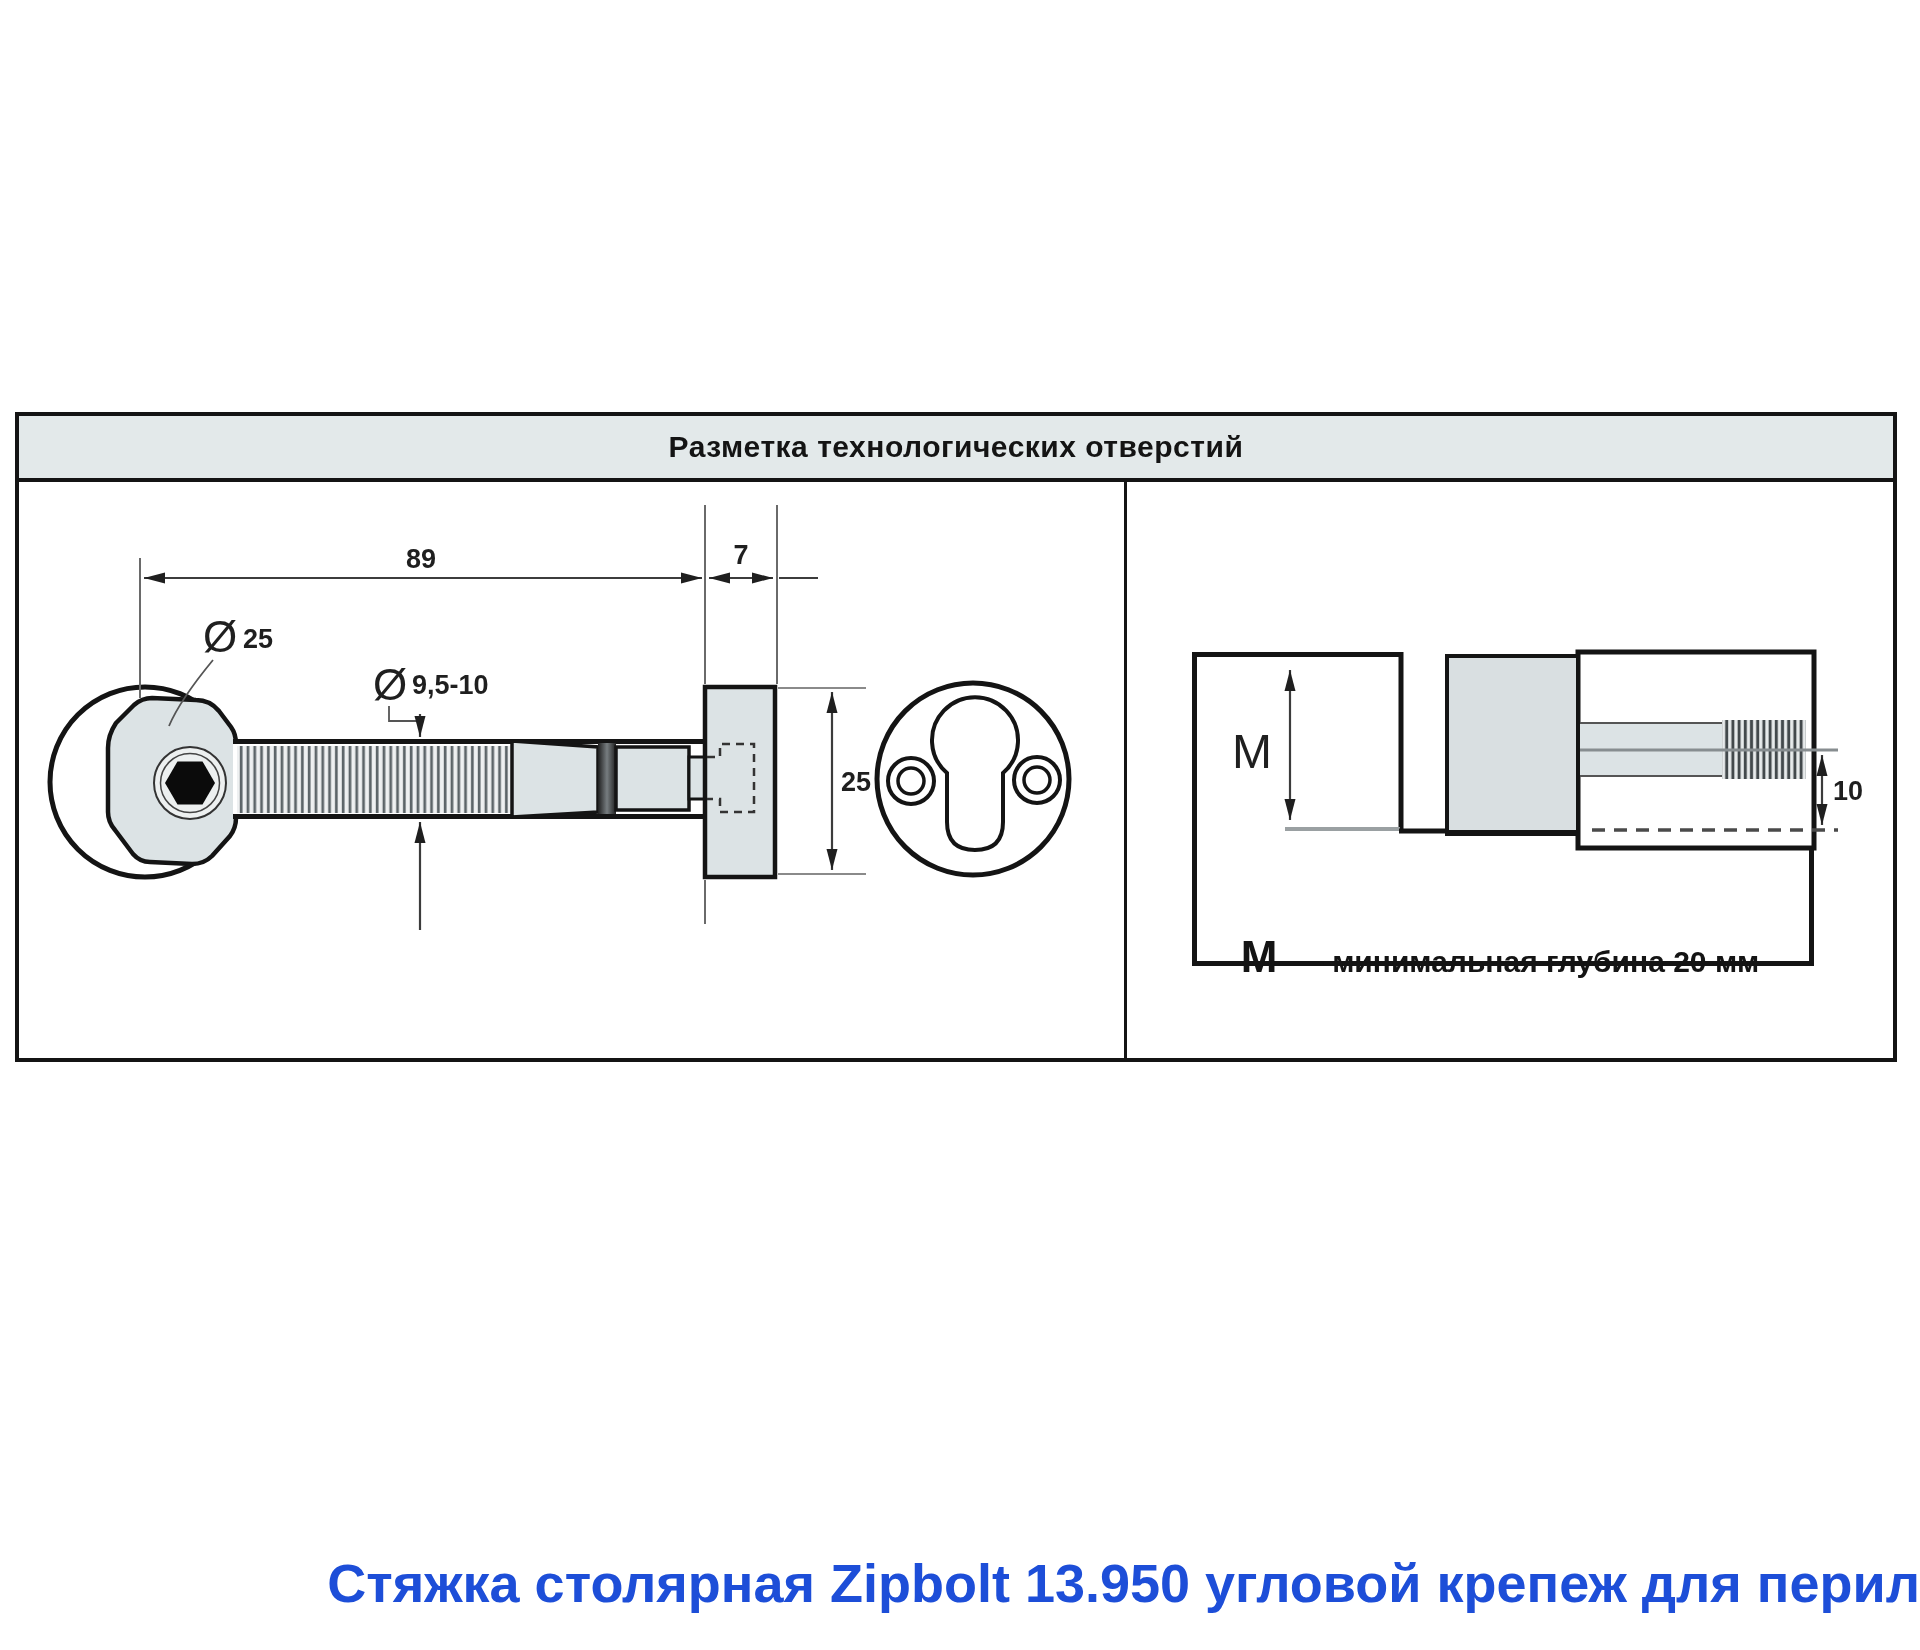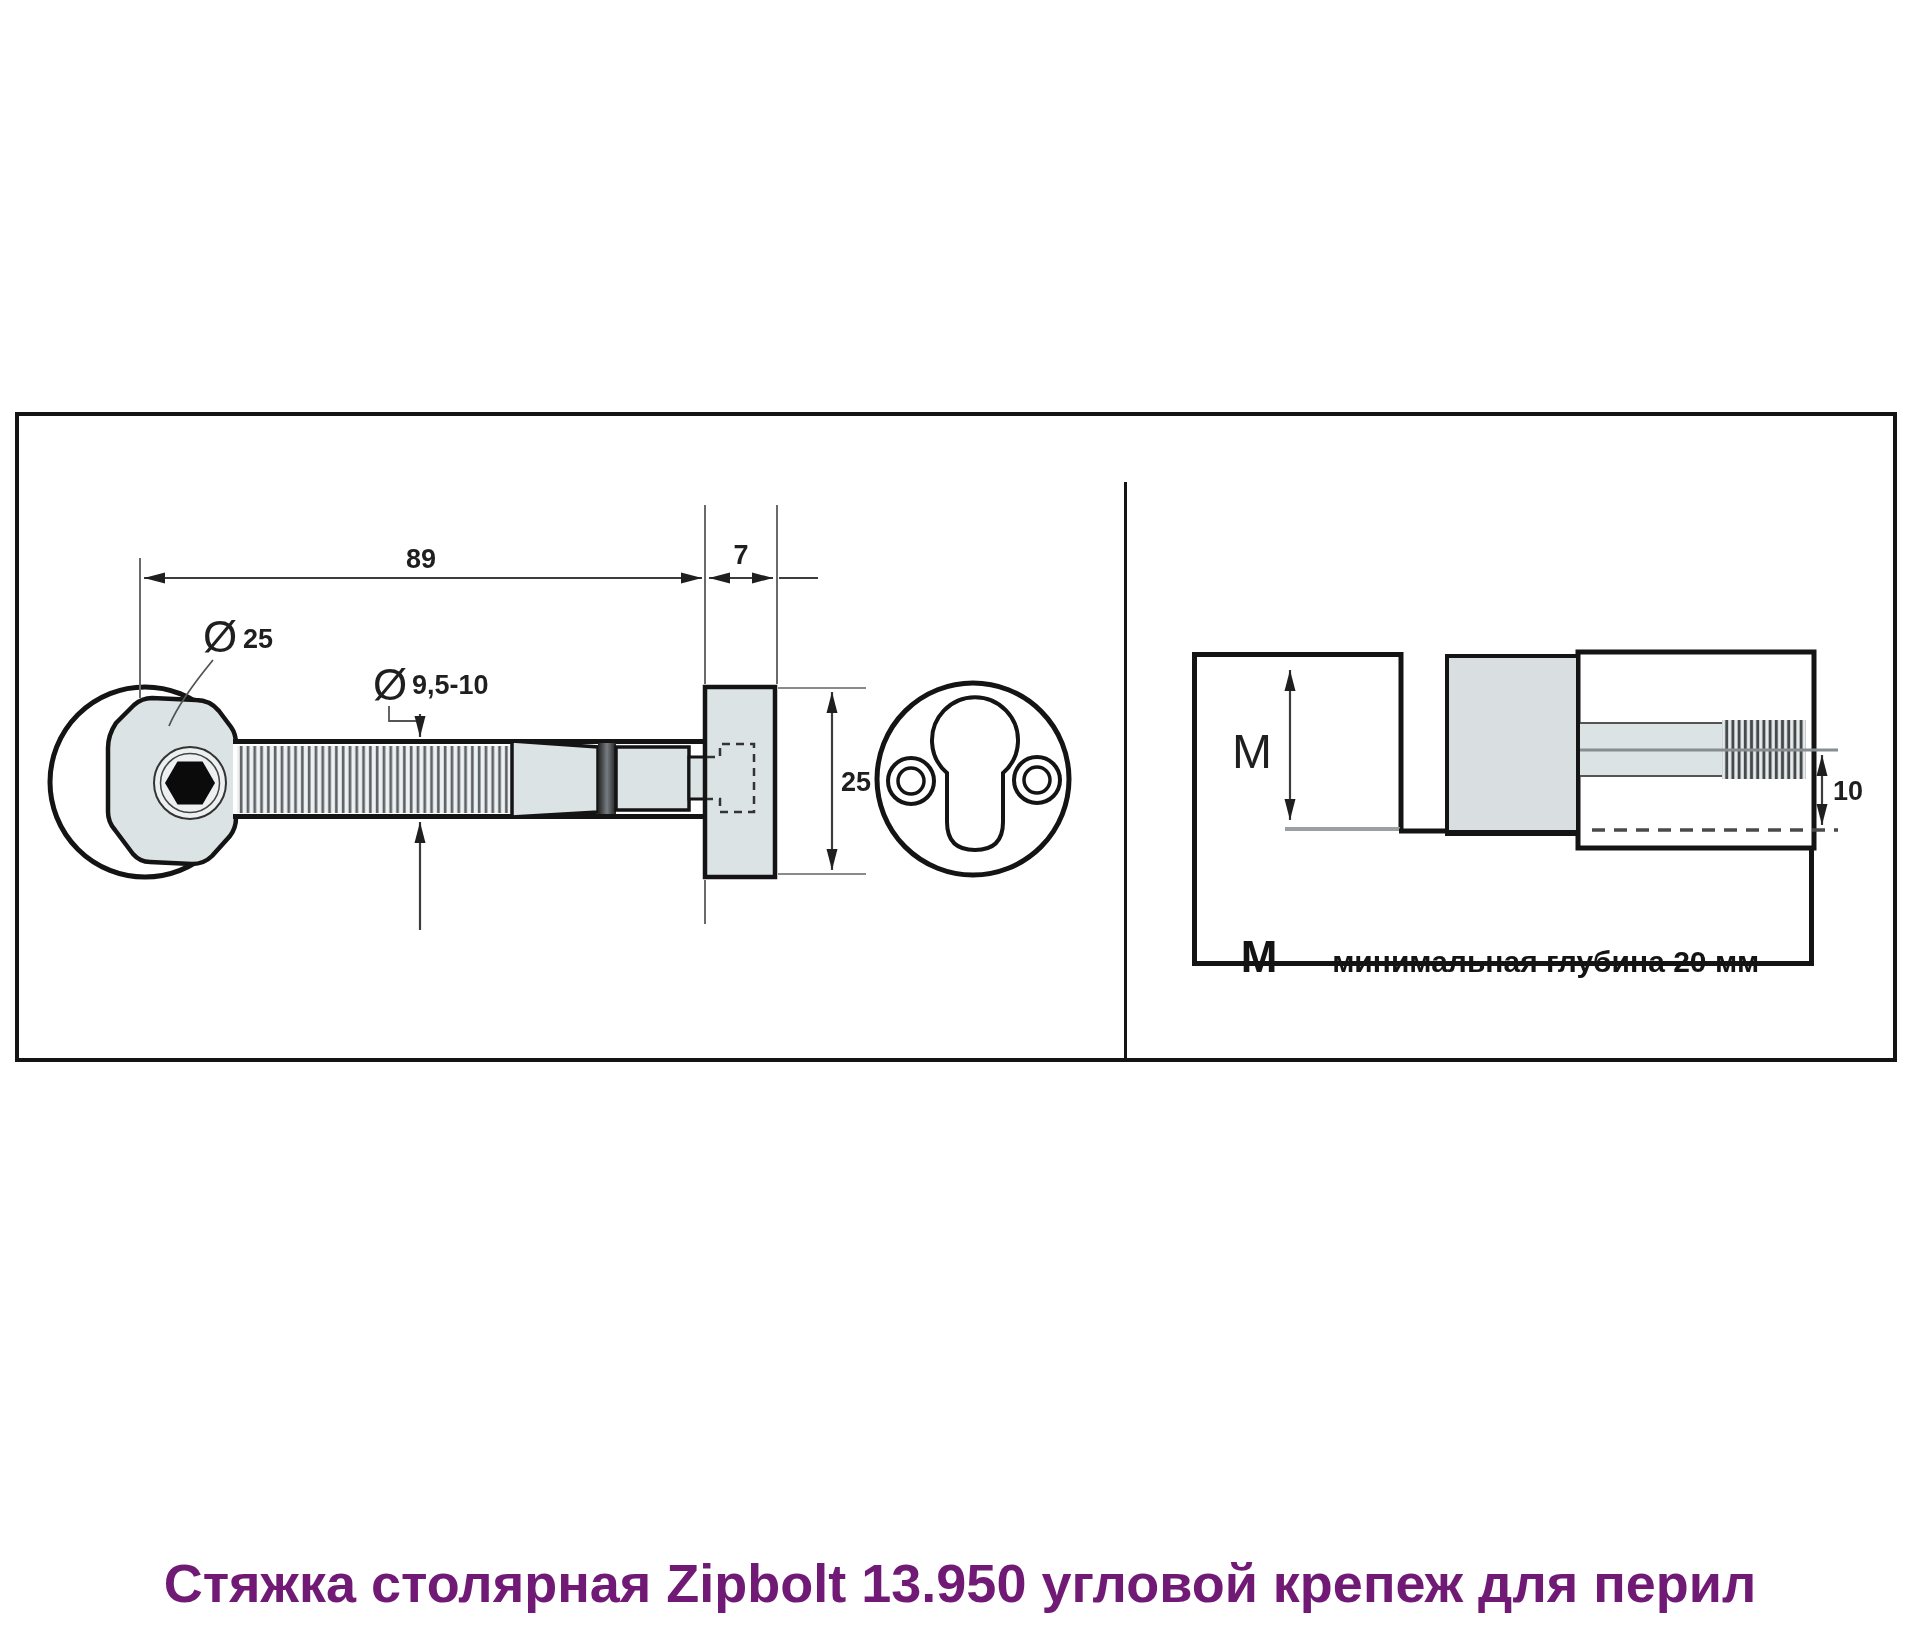--- a/index.html
+++ b/index.html
@@ -5,38 +5,41 @@
   html,body{margin:0;padding:0;background:#ffffff;}
   body{width:1920px;height:1650px;position:relative;overflow:hidden;
        font-family:"Liberation Sans","DejaVu Sans",sans-serif;}
   .table-frame{position:absolute;left:15px;top:412px;width:1882px;height:650px;
        border:4px solid #141414;box-sizing:border-box;background:#ffffff;}
   .table-header{position:absolute;left:0;top:0;width:100%;height:66px;
        background:#e3e9ea;border-bottom:4px solid #141414;box-sizing:border-box;
        display:flex;align-items:center;justify-content:center;}
   .table-header span{font-size:30px;font-weight:600;color:#141414;letter-spacing:.5px;}
   .panel-divider{position:absolute;left:1105px;top:66px;width:3px;height:576px;background:#141414;}
-  .footer-caption{position:absolute;left:0;top:1552px;width:100%;text-align:center;
-       font-size:54px;font-weight:700;color:#701a75;}
+  .footer-caption{position:absolute;left:0;top:1552px;width:100%;text-align:right;
+       font-size:54px;font-weight:700;color:#1d4ed8;}
   svg{position:absolute;left:0;top:0;}
   .ol{stroke:#141414;fill:none;}
   .dimline{stroke:#3c3c3c;stroke-width:2.2;fill:none;}
   .extline{stroke:#6a6a6a;stroke-width:2;fill:none;}
   .extlight{stroke:#8a8a8a;stroke-width:1.8;fill:none;}
   .leader{stroke:#555;stroke-width:1.8;fill:none;}
   .dimtxt{font:700 27px "Liberation Sans","DejaVu Sans",sans-serif;fill:#1f1f1f;}
   .diasym{font:400 44px "Liberation Sans","DejaVu Sans",sans-serif;fill:#1f1f1f;}
   .mlabel{font:400 48px "Liberation Sans","DejaVu Sans",sans-serif;fill:#1f1f1f;}
   .notesym{font:700 44px "Liberation Sans","DejaVu Sans",sans-serif;fill:#141414;}
   .noterest{font:700 30px "Liberation Sans","DejaVu Sans",sans-serif;fill:#141414;}
 </style>
 </head>
 <body>
 
 <div class="table-frame">
+  <div class="table-header">
+    <span>Разметка технологических отверстий</span>
+  </div>
   <div class="panel-divider"></div>
 </div>
 
 <svg width="1920" height="1650" viewBox="0 0 1920 1650">
   <defs>
     <marker id="arr" orient="auto-start-reverse" markerUnits="userSpaceOnUse" markerWidth="24" markerHeight="14" refX="21" refY="7">
       <path d="M0,1.5 L21,7 L0,12.5 Z" fill="#1f1f1f"></path>
     </marker>
     <pattern id="thrL" width="6.8" height="70" patternUnits="userSpaceOnUse">
       <rect width="6.8" height="70" fill="#eef0f1"></rect>

